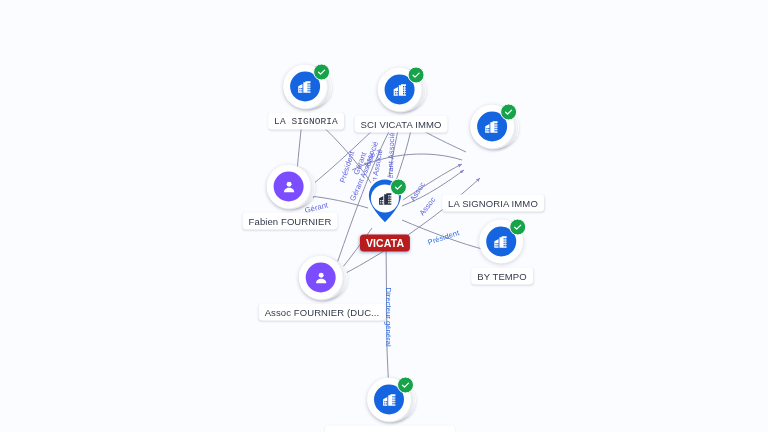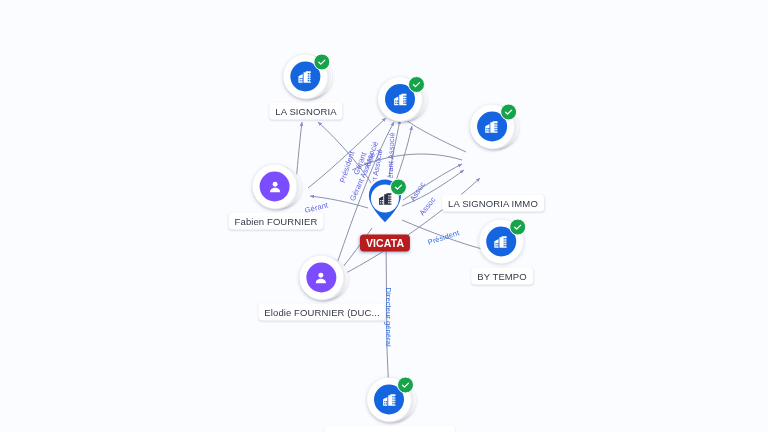--- a/index.html
+++ b/index.html
@@ -200,21 +200,21 @@
       <div class="edge-label" style="left: 371px; top: 196px; transform: rotate(-80deg);">Gérant Associé</div>
       <div class="edge-label" style="left: 390px; top: 180px; transform: rotate(-88deg);">Gérant Associé</div>
       <div class="edge-label" style="left: 305px; top: 206px; transform: rotate(-14deg);">Gérant</div>
       <div class="edge-label" style="left: 412px; top: 196px; transform: rotate(-58deg);">Assoc</div>
       <div class="edge-label" style="left: 421px; top: 210px; transform: rotate(-52deg);">Assoc</div>
       <div class="edge-label accent" style="left: 428px; top: 238px; transform: rotate(-18deg);">Président</div>
       <div class="edge-label accent" style="left: 388px; top: 283px; transform: rotate(90deg);">Directeur général</div>
     </div>
 
   <div id="node-layer">
-      <div class="node" style="left: 306px; top: 87px;">
+      <div class="node" style="left: 306px; top: 97px; font-family: Liberation Mono, monospace;">
         <div class="avatar-wrap">
           <div class="stack s3"></div>
           <div class="stack s2"></div>
           <div class="stack s1"></div>
           <div class="disc">
             <div class="inner company">
               <svg width="17" height="17" viewBox="0 0 24 24" aria-hidden="true">
                 <path fill="#ffffff" d="M3 20V11l6-3.2V20H3zm1.6-1.6h1.6v-1.8H4.6v1.8zm2.6 0h1.6v-1.8H7.2v1.8zm-2.6-3.2h1.6v-1.8H4.6v1.8zm2.6 0h1.6v-1.8H7.2v1.8z"></path>
                 <path fill="#ffffff" d="M10.2 20V5.4h3.1V4h7.1v16h-10.2zm5.9-1.7h1.6v-1.9h-1.6v1.9zm2.6 0h1.6v-1.9h-1.6v1.9zm-2.6-3.3h1.6v-1.9h-1.6v1.9zm2.6 0h1.6v-1.9h-1.6v1.9zm-2.6-3.3h1.6V9.8h-1.6v1.9zm2.6 0h1.6V9.8h-1.6v1.9zm-2.6-3.3h1.6V6.5h-1.6v1.9zm2.6 0h1.6V6.5h-1.6v1.9z"></path>
               </svg>
@@ -240,20 +240,21 @@
                 <path fill="#ffffff" d="M10.2 20V5.4h3.1V4h7.1v16h-10.2zm5.9-1.7h1.6v-1.9h-1.6v1.9zm2.6 0h1.6v-1.9h-1.6v1.9zm-2.6-3.3h1.6v-1.9h-1.6v1.9zm2.6 0h1.6v-1.9h-1.6v1.9zm-2.6-3.3h1.6V9.8h-1.6v1.9zm2.6 0h1.6V9.8h-1.6v1.9zm-2.6-3.3h1.6V6.5h-1.6v1.9zm2.6 0h1.6V6.5h-1.6v1.9z"></path>
               </svg>
             </div>
           </div>
           <div class="badge">
             <svg width="9" height="9" viewBox="0 0 24 24" aria-hidden="true">
               <path d="M4 12.5l5.2 5.2L20 6.9" stroke="#ffffff" stroke-width="3.4" fill="none" stroke-linecap="round" stroke-linejoin="round"></path>
             </svg>
           </div>
         </div>
+        <div class="node-label">SCI VICATA IMMO</div>
       </div>
       <div class="node" style="left: 493px; top: 158px; gap: 42px;">
         <div class="avatar-wrap">
           <div class="stack s3"></div>
           <div class="stack s2"></div>
           <div class="stack s1"></div>
           <div class="disc">
             <div class="inner company">
               <svg width="17" height="17" viewBox="0 0 24 24" aria-hidden="true">
                 <path fill="#ffffff" d="M3 20V11l6-3.2V20H3zm1.6-1.6h1.6v-1.8H4.6v1.8zm2.6 0h1.6v-1.8H7.2v1.8zm-2.6-3.2h1.6v-1.8H4.6v1.8zm2.6 0h1.6v-1.8H7.2v1.8z"></path>
@@ -262,21 +263,21 @@
             </div>
           </div>
           <div class="badge">
             <svg width="9" height="9" viewBox="0 0 24 24" aria-hidden="true">
               <path d="M4 12.5l5.2 5.2L20 6.9" stroke="#ffffff" stroke-width="3.4" fill="none" stroke-linecap="round" stroke-linejoin="round"></path>
             </svg>
           </div>
         </div>
         <div class="node-label">LA SIGNORIA IMMO</div>
       </div>
-      <div class="node" style="left: 276px; top: 197px;">
+      <div class="node" style="left: 290px; top: 197px;">
         <div class="avatar-wrap">
           <div class="stack s3"></div>
           <div class="stack s2"></div>
           <div class="stack s1"></div>
           <div class="disc">
             <div class="inner person">
               <svg width="17" height="17" viewBox="0 0 24 24" aria-hidden="true">
                 <circle cx="12" cy="8.1" r="3.5" fill="#ffffff"></circle>
                 <path fill="#ffffff" d="M4.8 19.4c0-3.9 3.2-6.3 7.2-6.3s7.2 2.4 7.2 6.3H4.8z"></path>
               </svg>
@@ -329,21 +330,21 @@
           <div class="stack s1"></div>
           <div class="disc">
             <div class="inner person">
               <svg width="17" height="17" viewBox="0 0 24 24" aria-hidden="true">
                 <circle cx="12" cy="8.1" r="3.5" fill="#ffffff"></circle>
                 <path fill="#ffffff" d="M4.8 19.4c0-3.9 3.2-6.3 7.2-6.3s7.2 2.4 7.2 6.3H4.8z"></path>
               </svg>
             </div>
           </div>
         </div>
-        <div class="node-label">Elodie FOURNIER (DUC...</div>
+        <div class="node-label">Assoc FOURNIER (DUC...</div>
       </div>
       <div class="node" style="left: 390px; top: 410px;">
         <div class="avatar-wrap">
           <div class="stack s3"></div>
           <div class="stack s2"></div>
           <div class="stack s1"></div>
           <div class="disc">
             <div class="inner company">
               <svg width="17" height="17" viewBox="0 0 24 24" aria-hidden="true">
                 <path fill="#ffffff" d="M3 20V11l6-3.2V20H3zm1.6-1.6h1.6v-1.8H4.6v1.8zm2.6 0h1.6v-1.8H7.2v1.8zm-2.6-3.2h1.6v-1.8H4.6v1.8zm2.6 0h1.6v-1.8H7.2v1.8z"></path>

